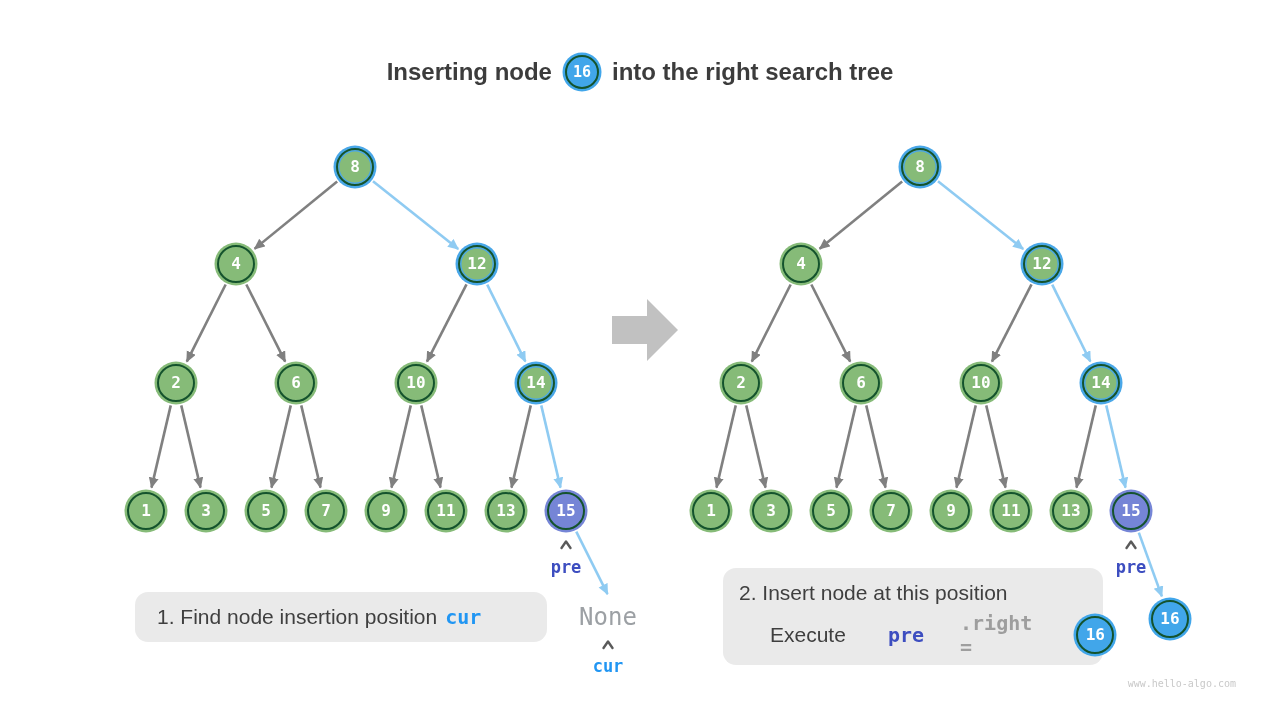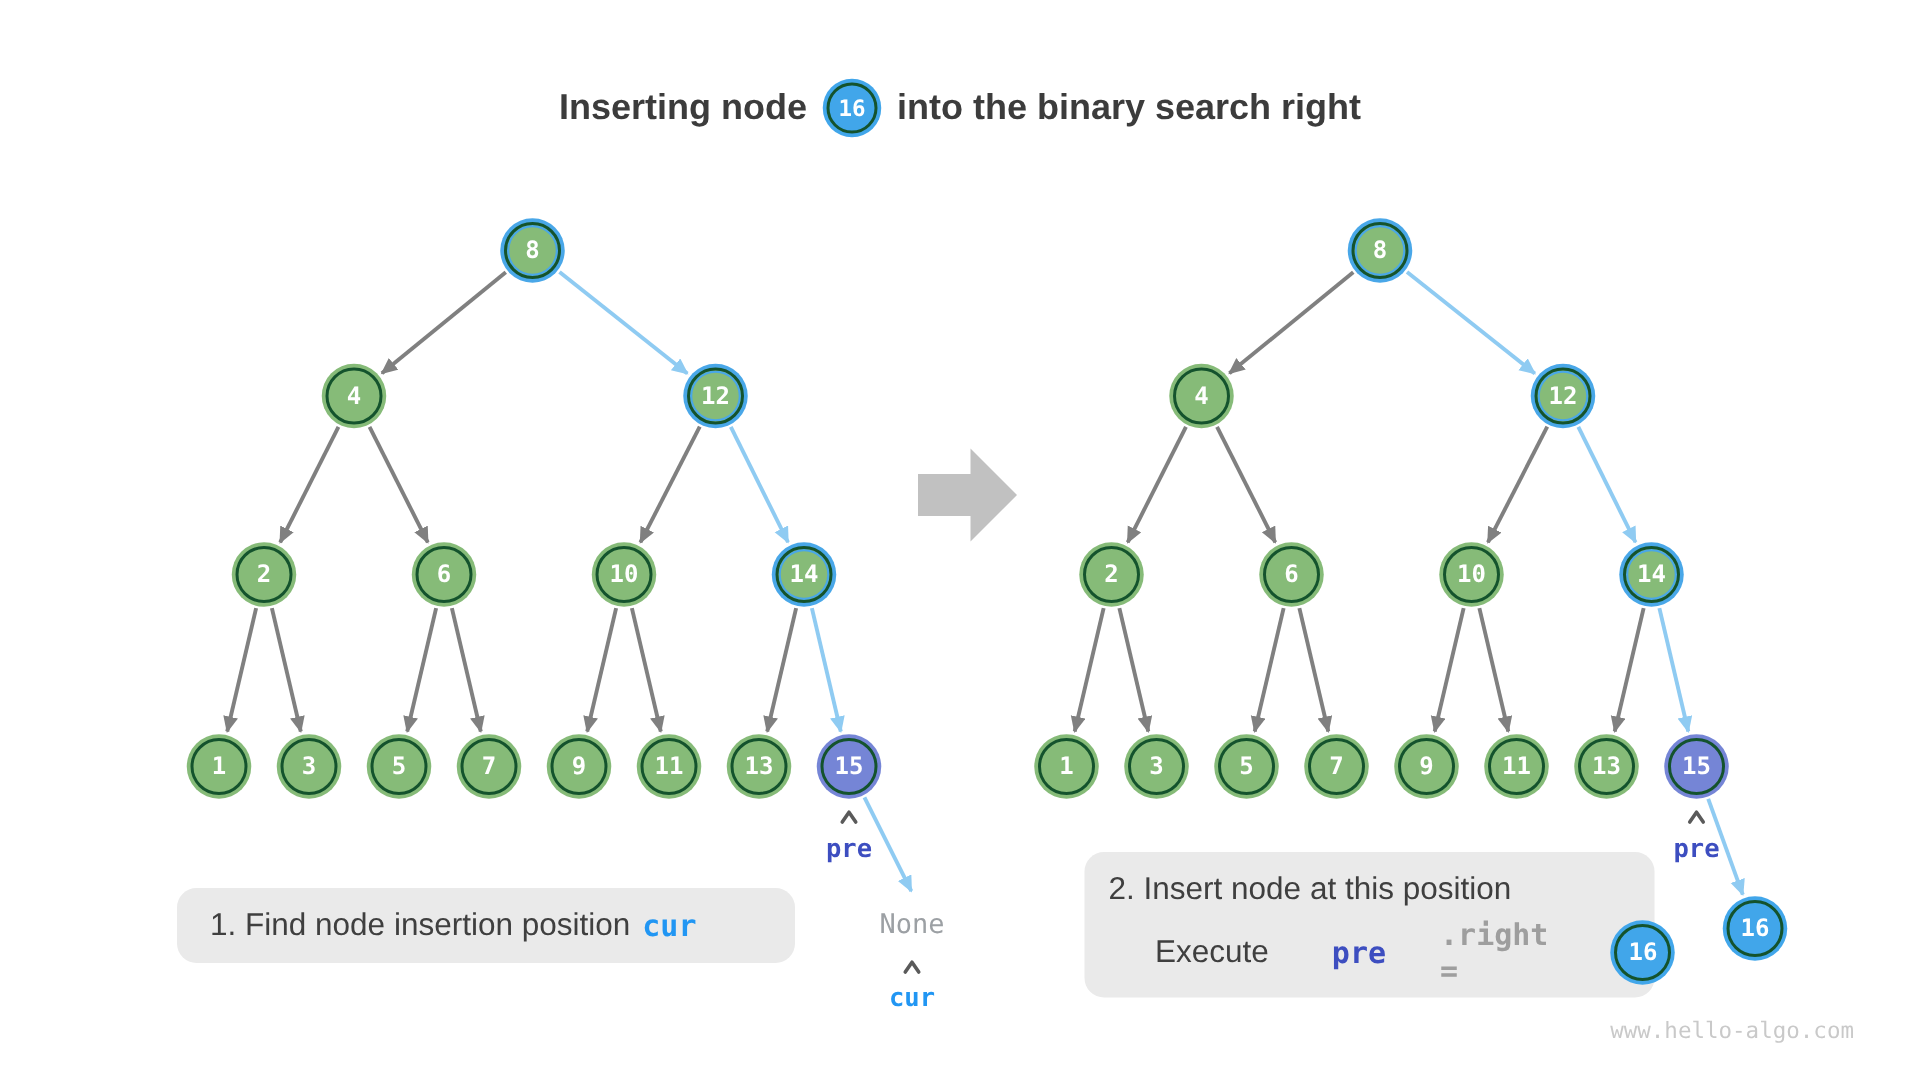--- a/index.html
+++ b/index.html
@@ -31,40 +31,40 @@
   
   #edges-svg { position:absolute; left:0; top:0; }
   .e-gray { stroke:var(--edge-gray,#808080); stroke-width:2.6; fill:none; }
   .e-blue { stroke:var(--edge-blue,#8FCBF2); stroke-width:2.6; fill:none; }
   .caret  { stroke:#5a5a5a; stroke-width:2.4; fill:none; stroke-linecap:round; stroke-linejoin:round; }
   .block-arrow { fill:var(--block-arrow,#C1C1C1); }
   
   .flabel { position:absolute; transform:translate(-50%,-50%); white-space:nowrap; line-height:1; }
   .lbl-pre  { font-family:"DejaVu Sans Mono",monospace; font-weight:bold; font-size:17px; color:var(--code-pre,#3D4EC0); }
   .lbl-cur  { font-family:"DejaVu Sans Mono",monospace; font-weight:bold; font-size:17px; color:var(--code-cur,#2196F3); }
-  .lbl-none { font-family:"DejaVu Sans Mono",monospace; font-size:18px; color:var(--none-gray,#9CA0A4); }
+  .lbl-none { font-family:"DejaVu Sans Mono",monospace; font-size:24px; color:var(--none-gray,#9CA0A4); }
   
   .caption {
     position:absolute; background:var(--caption-bg,#EAEAEA); border-radius:13px;
     box-sizing:border-box; color:#3f3f3f; font-size:21px;
   }
-  .caption-1 { left:118px; top:592px; width:412px; height:50px;
+  .caption-1 { left:135px; top:592px; width:412px; height:50px;
                display:flex; align-items:center; padding-left:22px; }
   .caption-2 { left:723px; top:568px; width:380px; height:97px; padding:11px 0 0 16px; }
   .cap-line  { display:flex; align-items:center; height:28px; }
   .cap-line2 { margin-top:7px; padding-left:31px; height:42px;gap:36px; }
   .code      { font-family:"DejaVu Sans Mono",monospace; font-size:20px;font-weight:bold; }
   .code-cur  { color:var(--code-cur,#2196F3); font-weight:bold; margin-left:8px; }
   .code-pre  { color:var(--code-pre,#3D4EC0); font-weight:bold; margin-left:6px; }
   .code-gray { color:var(--code-gray,#9E9E9E); }
   .cap2-node { margin-left:8px; }
   
   .watermark {
     position:absolute; right:44px; top:678px;
-    font-family:"DejaVu Sans Mono",monospace; font-size:15px;
+    font-family:"DejaVu Sans Mono",monospace; font-size:10px;
     color:var(--watermark,#C9C9C9);
   }
 </style>
 </head>
 <body>
 
 <div id="stage">
 
   <svg id="edges-svg" width="1280" height="720">
     <defs>
@@ -113,21 +113,21 @@
         <path d="M 603.5 648 L 608 641.5 L 612.5 648" class="caret"></path>
         <path d="M 1126.5 548 L 1131 541.5 L 1135.5 548" class="caret"></path>
       </g>
   </svg>
 
   <div class="title">
     <span>Inserting node</span>
     <span class="node inline small n-new">
       <span>16</span>
     </span>
-    <span>into the binary search right</span>
+    <span>into the right search tree</span>
   </div>
 
   <div id="nodes-layer">
       <div class="node n-path" style="left: 336px; top: 148px;">
         <span>8</span>
       </div>
       <div class="node n-green" style="left: 217px; top: 245px;">
         <span>4</span>
       </div>
       <div class="node n-path" style="left: 458px; top: 245px;">

